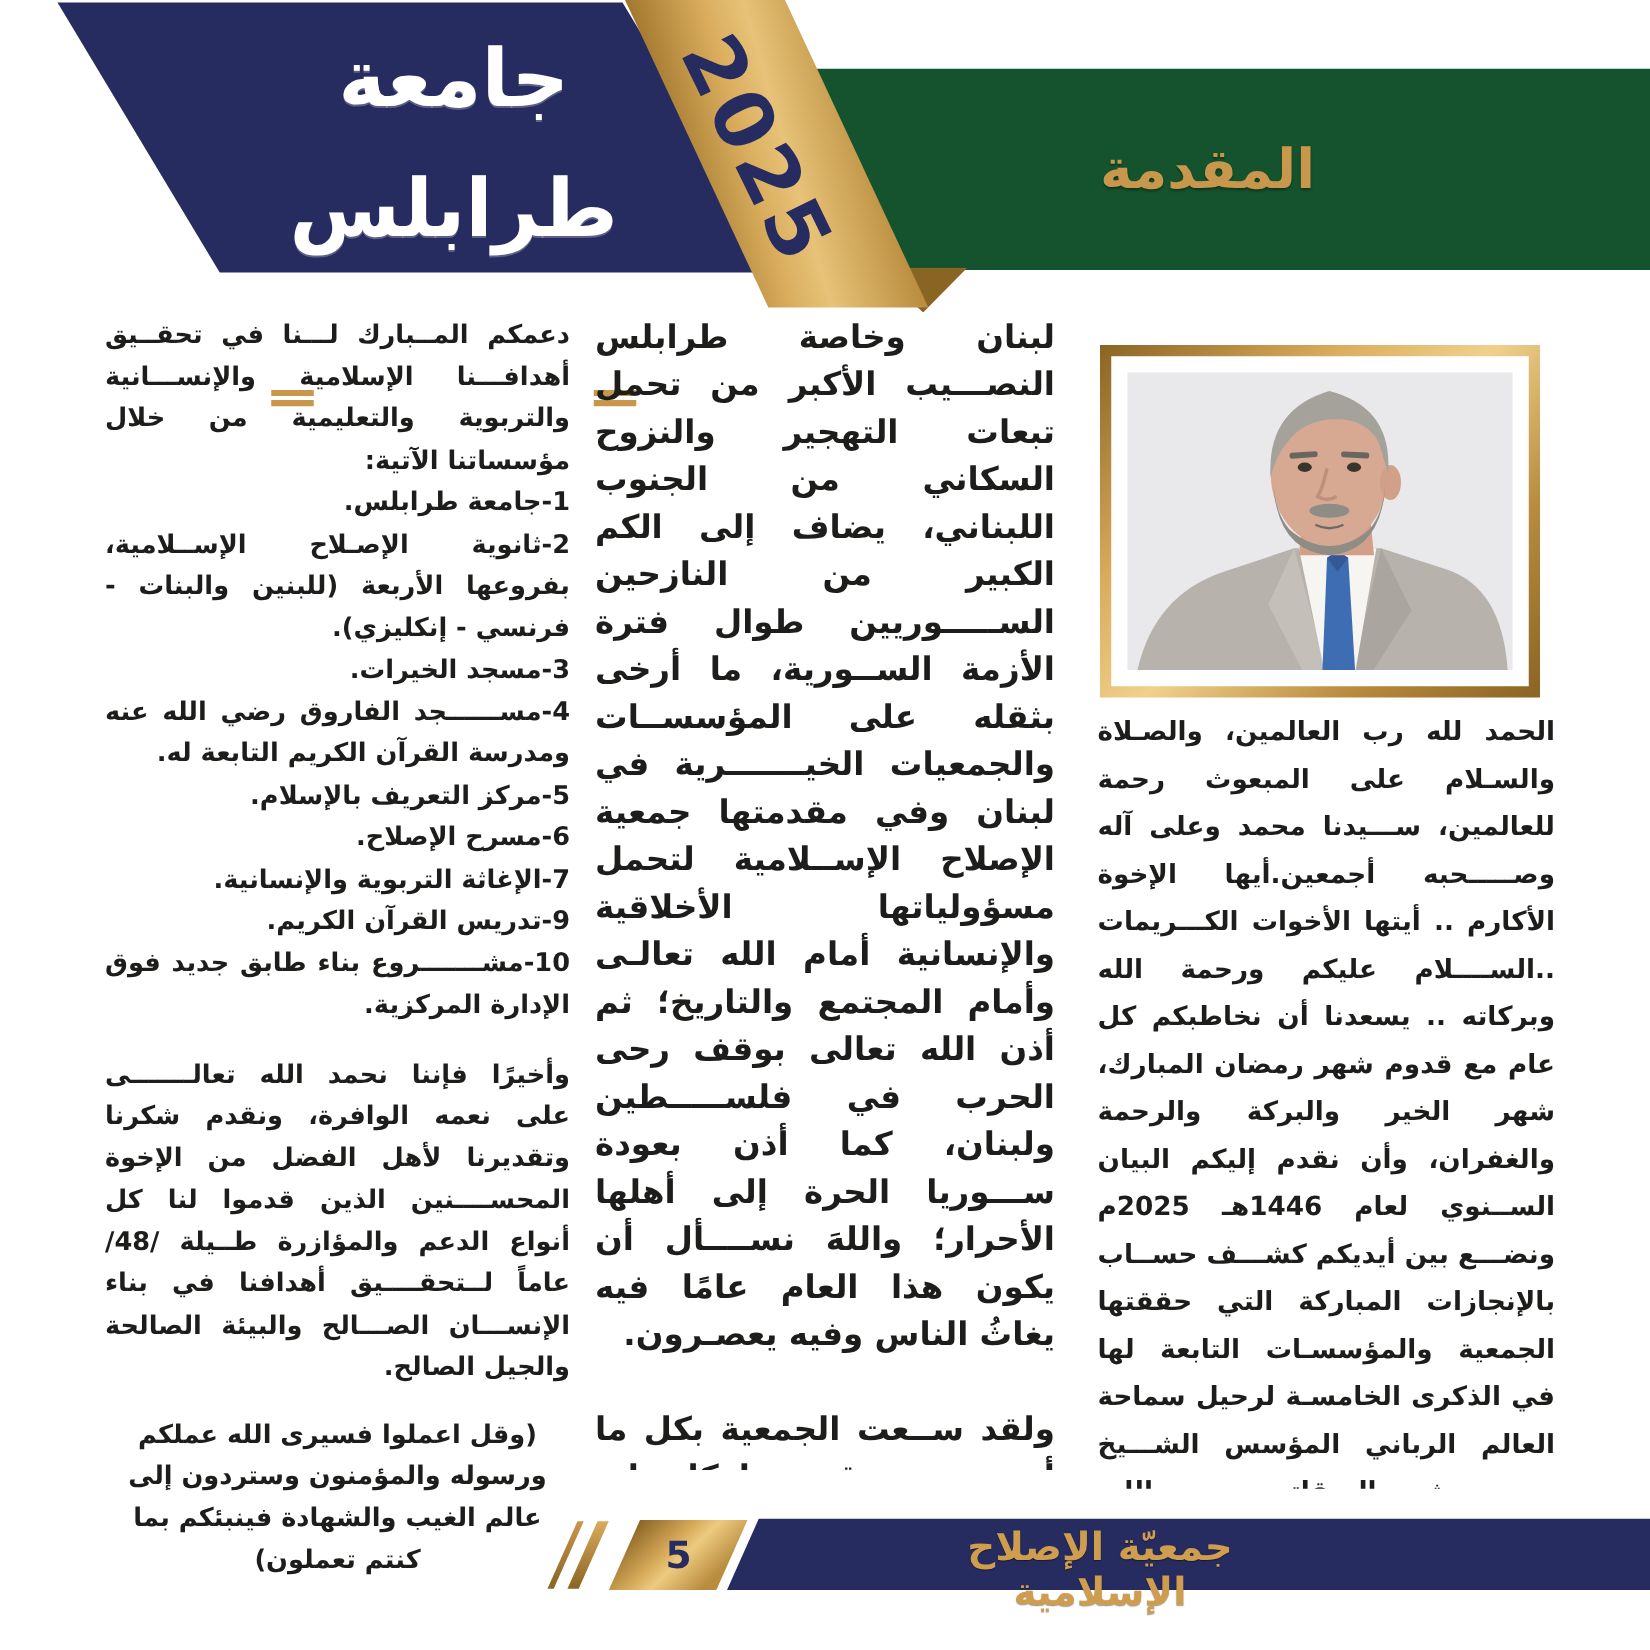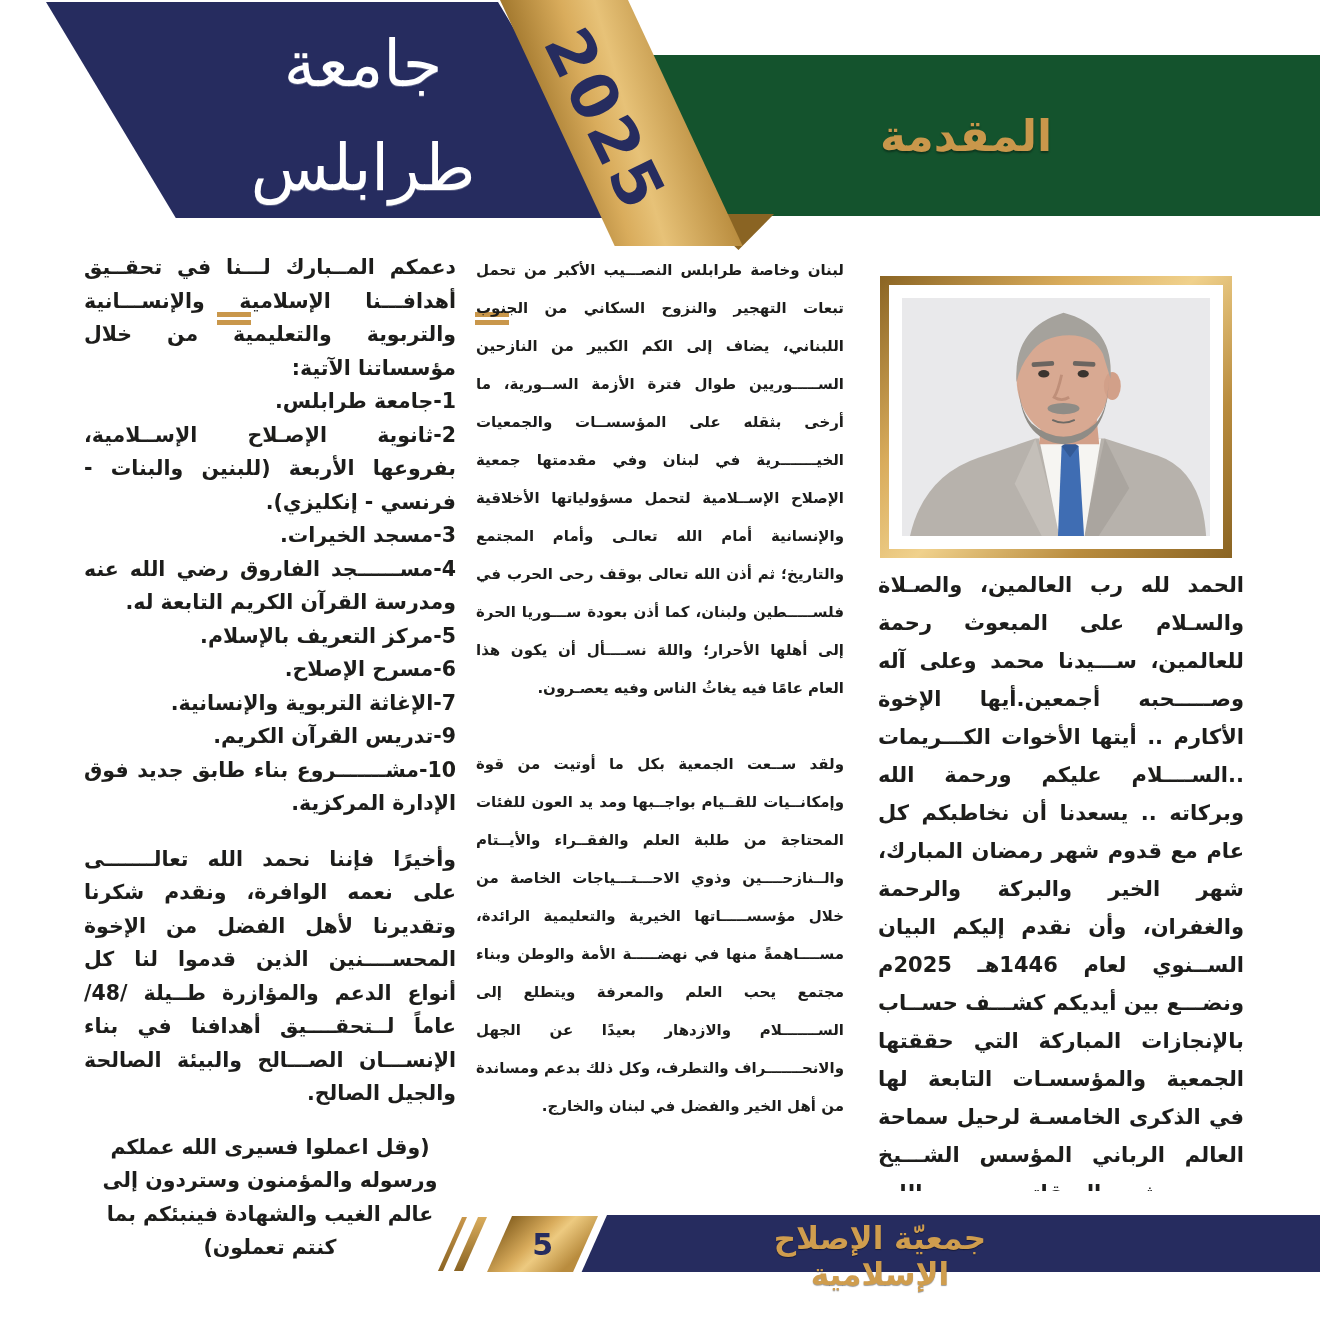--- a/index.html
+++ b/index.html
@@ -4,21 +4,21 @@
 <style>
   html,body{margin:0;padding:0;}
   body{width:1320px;height:1320px;position:relative;background:#ffffff;overflow:hidden;
        font-family:"DejaVu Sans","Liberation Sans",sans-serif;}
   .abs{position:absolute;}
 
   
   .logo-shape{left:46px;top:2px;width:452px;height:216px;background:#262c5f;
               transform:skewX(31deg);transform-origin:top left;}
   .logo-content{left:208px;top:12px;width:310px;height:200px;text-align:center;color:#fff;}
-  .logo-ar{font-size:64px;font-weight:normal;line-height:104px;letter-spacing:-2px;
+  .logo-ar{font-size:64px;font-weight:bold;line-height:104px;letter-spacing:-2px;
            text-shadow:0 1px 0 rgba(255,255,255,.25);}
   .logo-en{font-size:29px;font-weight:bold;letter-spacing:.5px;line-height:36px;}
   .logo-leb{display:flex;align-items:center;justify-content:center;gap:8px;margin-top:14px;}
   .bars{width:34px;height:13px;background:repeating-linear-gradient(to bottom,#c9974b 0 5px,rgba(0,0,0,0) 5px 8px,#c9974b 8px 13px);}
   .leb-en{font-size:21px;font-weight:bold;letter-spacing:2px;}
   .leb-ar{font-size:21px;font-weight:bold;}
 
   .ribbon{left:500px;top:0;width:128px;height:246px;transform:skewX(25deg);transform-origin:top left;
           background:linear-gradient(100deg,#a2782e 0%,#d9ac5c 35%,#e7c278 55%,#b98c3e 100%);z-index:3;}
   .ribbon-fold{left:700px;top:214px;width:74px;height:36px;background:#8a6423;
@@ -33,21 +33,21 @@
   .photo-frame{left:880px;top:276px;width:352px;height:282px;box-sizing:border-box;
                background:linear-gradient(135deg,#8a6423,#d9ac5c 30%,#f0d18c 50%,#b98c3e 75%,#8a6423);
                padding:9px;}
   .photo-mat{width:100%;height:100%;background:#ffffff;box-sizing:border-box;padding:13px;}
   .photo-img{width:100%;height:100%;background:#e9e9eb;overflow:hidden;}
 
   
   .col{direction:rtl;text-align:justify;text-justify:inter-word;color:#1d1d1b;font-weight:bold;overflow:hidden;}
   .col p{margin:0 0 38px 0;}
   .col-right{left:878px;top:566px;width:366px;height:625px;font-size:21px;line-height:38px;}
-  .col-mid{left:476px;top:251px;width:368px;height:925px;font-size:15px;line-height:38px;}
+  .col-mid{left:476px;top:251px;width:368px;height:925px;font-size:26px;line-height:38px;}
   .col-left{left:84px;top:251px;width:372px;height:1060px;font-size:20.5px;line-height:33.5px;}
   .col-left p{margin:0;}
   .list div{text-align:justify;}
   .gap{height:22px;}
   .quote{text-align:center;margin-top:20px;}
 
   
   .f-stripe1{left:462px;top:1217px;width:5px;height:54px;background:linear-gradient(180deg,#c9974b,#8a6423);
              transform:skewX(-24deg);transform-origin:top left;}
   .f-stripe2{left:478px;top:1217px;width:9px;height:54px;background:linear-gradient(180deg,#d9ac5c,#8a6423);

